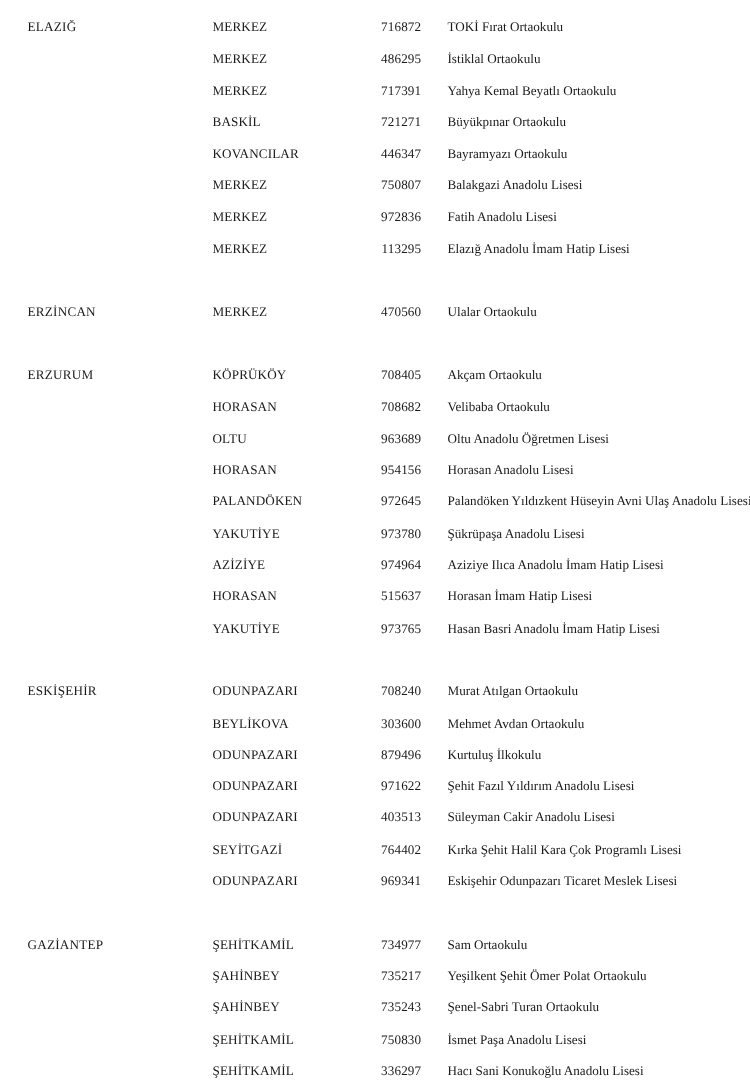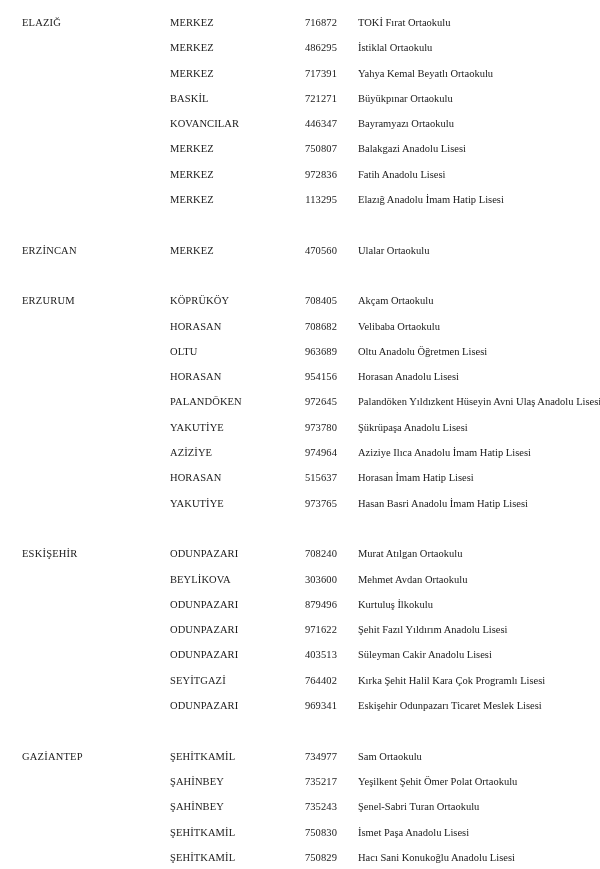--- a/index.html
+++ b/index.html
@@ -260,19 +260,19 @@
       </tr>
       <tr>
         <td class="col-prov"></td>
         <td class="col-dist">ŞEHİTKAMİL</td>
         <td class="col-code">750830</td>
         <td class="col-name">İsmet Paşa Anadolu Lisesi</td>
       </tr>
       <tr>
         <td class="col-prov"></td>
         <td class="col-dist">ŞEHİTKAMİL</td>
-        <td class="col-code">750829</td>
+        <td class="col-code">336297</td>
         <td class="col-name">Hacı Sani Konukoğlu Anadolu Lisesi</td>
       </tr>
 
     </tbody>
   </table>
 </div>
 
 </body></html>

